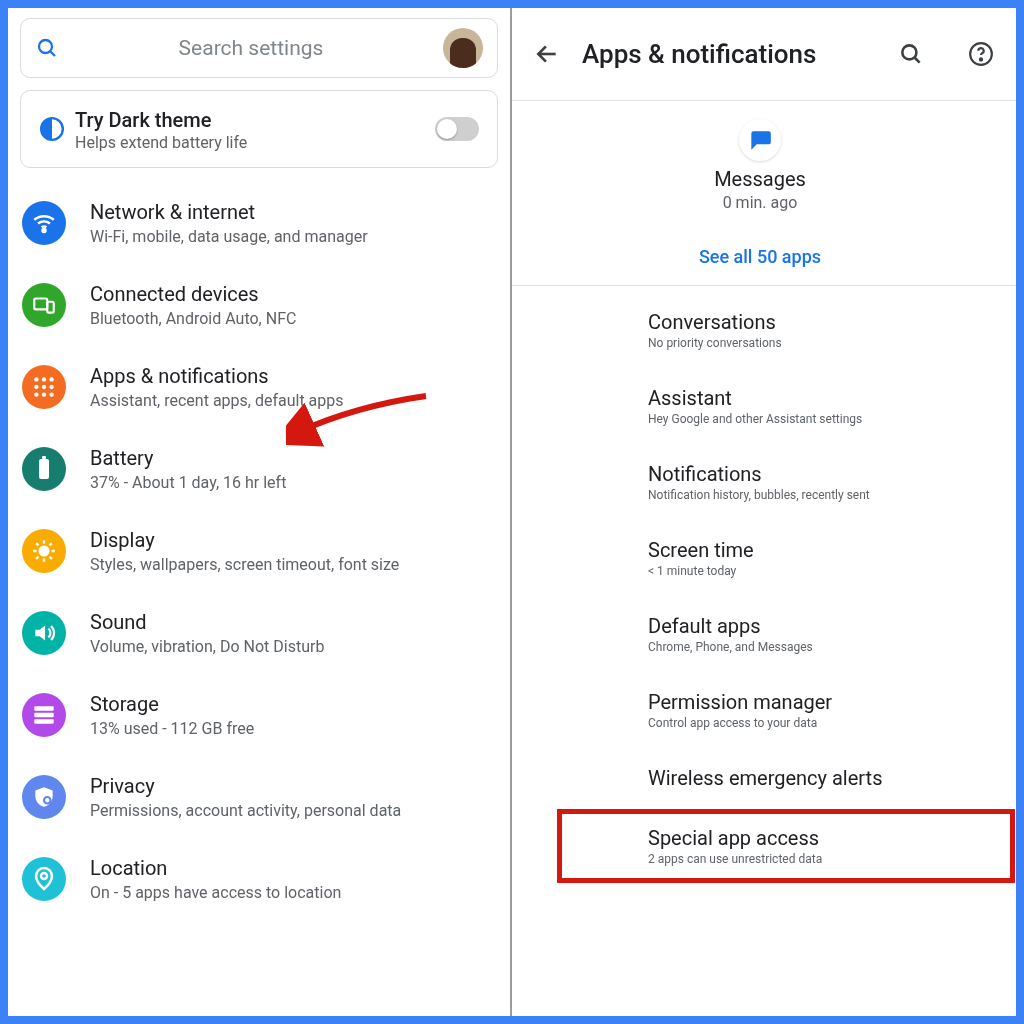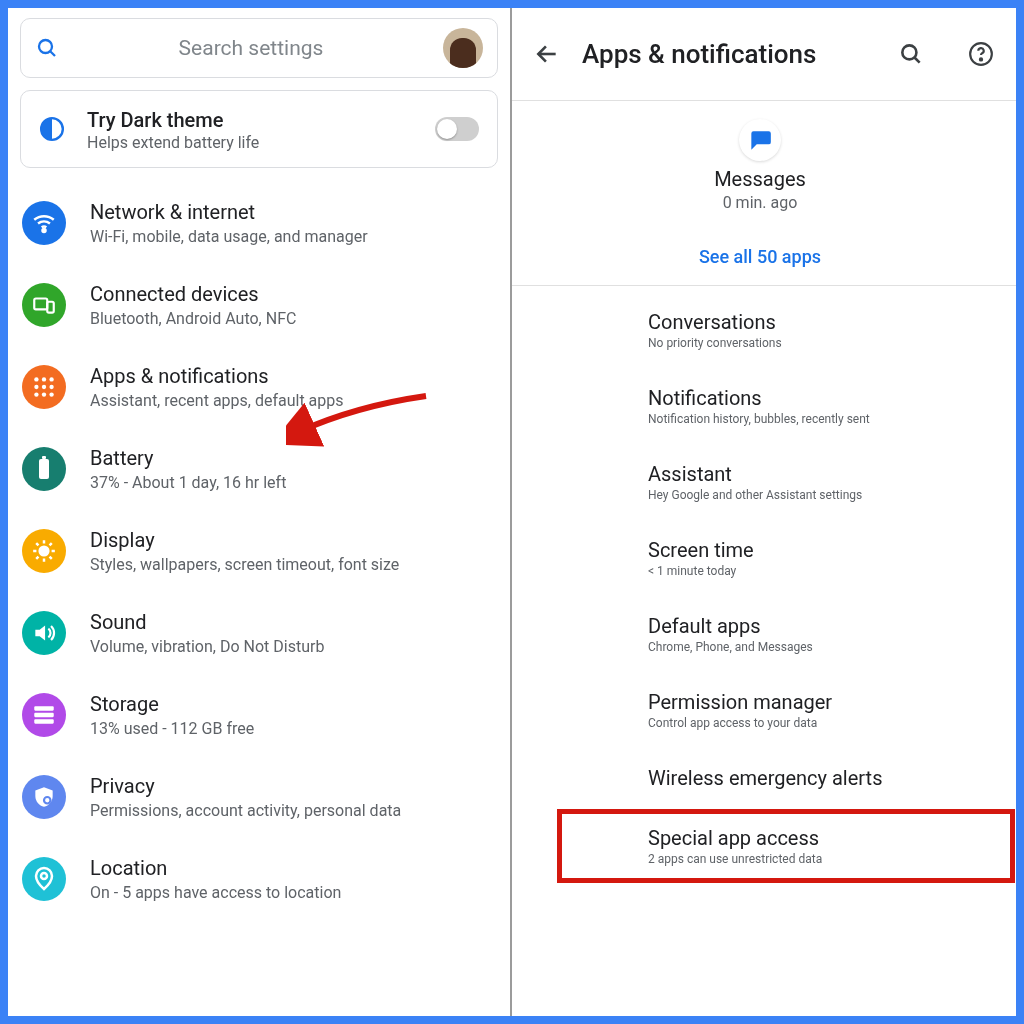--- a/index.html
+++ b/index.html
@@ -31,21 +31,21 @@
   .searchbar .spacer{flex:1;text-align:center;font-size:21px;color:#80868b}
   .searchbar .icon{color:#1a73e8}
   .avatar{
     width:40px;height:40px;border-radius:50%;background:#c8b59a;overflow:hidden;
     display:flex;align-items:flex-end;justify-content:center;flex-shrink:0;
   }
   .avatar::after{content:"";width:26px;height:30px;background:#4b2d1e;border-radius:12px 12px 0 0}
 
   .darkcard{
     margin-top:12px;height:78px;border:1px solid var(--border);border-radius:10px;
-    display:flex;align-items:center;padding:0 18px;gap:22px;background:#fff;
+    display:flex;align-items:center;padding:0 18px;gap:10px;background:#fff;
   }
   .darkcard .title{font-size:20px;font-weight:500;color:var(--text);line-height:1.3}
   .darkcard .sub{font-size:16px;color:var(--sub)}
   .toggle{
     width:44px;height:24px;border-radius:12px;background:#cfcfcf;position:relative;margin-left:auto;flex-shrink:0
   }
   .toggle::after{content:"";position:absolute;left:2px;top:2px;width:20px;height:20px;background:#fff;border-radius:50%;box-shadow:0 1px 2px rgba(0,0,0,.3)}
 
   .list{margin-top:14px}
   .row{
@@ -298,26 +298,26 @@
       <div class="time">0 min. ago</div>
       <div class="seeall">See all 50 apps</div>
     </div>
 
     <div class="r-list" id="right-list">
         <div class="r-row">
     <div class="title">Conversations</div>
     <div class="sub">No priority conversations</div>
         </div>
         <div class="r-row">
+    <div class="title">Assistant</div>
+    <div class="sub">Hey Google and other Assistant settings</div>
+        </div>
+        <div class="r-row">
     <div class="title">Notifications</div>
     <div class="sub">Notification history, bubbles, recently sent</div>
-        </div>
-        <div class="r-row">
-    <div class="title">Assistant</div>
-    <div class="sub">Hey Google and other Assistant settings</div>
         </div>
         <div class="r-row">
     <div class="title">Screen time</div>
     <div class="sub">&lt; 1 minute today</div>
         </div>
         <div class="r-row">
     <div class="title">Default apps</div>
     <div class="sub">Chrome, Phone, and Messages</div>
         </div>
         <div class="r-row">

